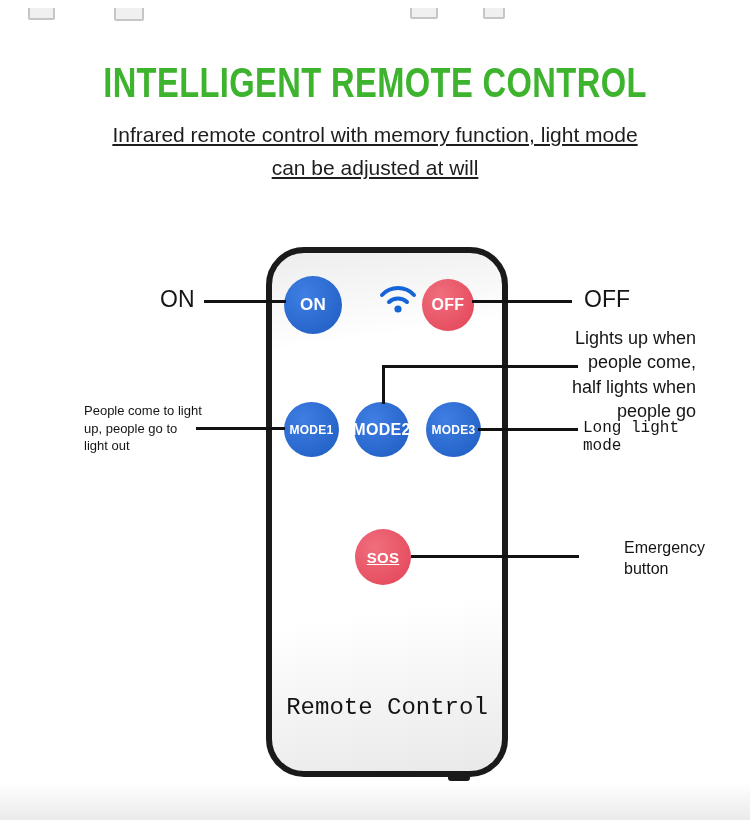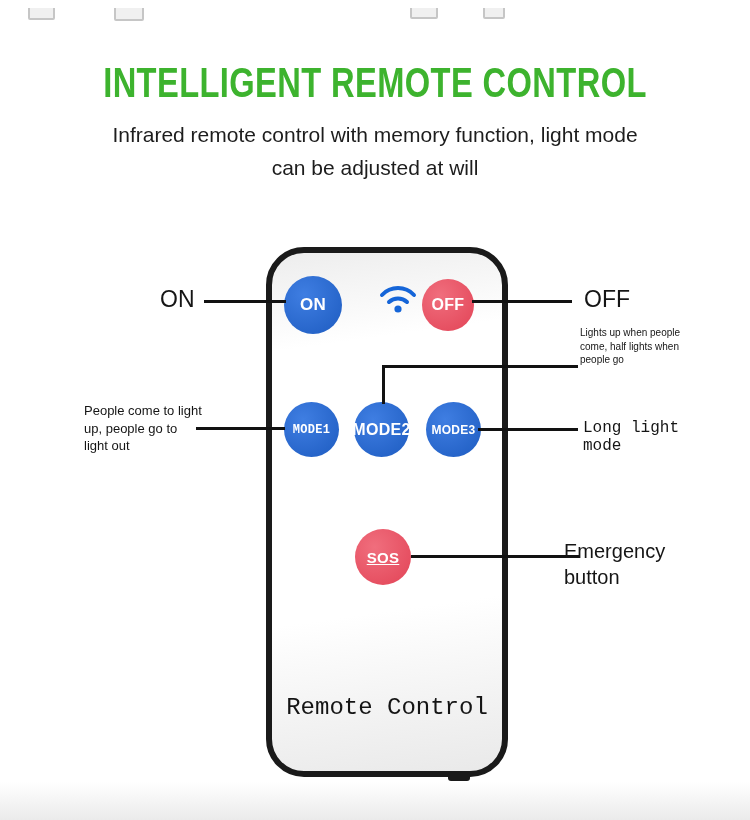--- a/index.html
+++ b/index.html
@@ -12,38 +12,38 @@
   .artifact { position:absolute; background:#f0f0f0; border:2px solid #c6c6c6; border-radius:2px; }
 
   .title {
     position:absolute; top:50px; left:0; width:750px; text-align:center;
     font-size:43px; font-weight:bold; color:#3db32e;
     transform:scaleX(0.76); transform-origin:center; letter-spacing:0.5px;
     white-space:nowrap;
   }
   .subtitle {
     position:absolute; top:111px; left:97px; width:556px; text-align:center;
-    font-size:21px; line-height:1.55; color:#1d1d1d;
+    font-size:21px; line-height:1.55; color:#1d1d1d;text-decoration:underline;
   }
 
   .remote {
     position:absolute; left:266px; top:239px; width:242px; height:530px;
     border:6px solid #1a1a1a; border-radius:38px;
     background:linear-gradient(172deg, #ededed 0%, #ffffff 18%, #ffffff 68%, #e9e9e9 100%);
     z-index:2;
   }
   .btn {
     position:absolute; border-radius:50%; display:flex; align-items:center; justify-content:center;
     color:#ffffff; font-weight:bold; letter-spacing:0.3px;
   }
   .btn.blue { background:radial-gradient(circle at 35% 32%, #3f7ee2, #1d5bc0); }
   .btn.red  { background:radial-gradient(circle at 35% 32%, #f06e7d, #e24356); }
   .on    { left:12px;  top:23px;  width:58px; height:58px; font-size:17px; }
   .off   { left:150px; top:26px;  width:52px; height:52px; font-size:16px; }
-  .mode1 { left:12px;  top:149px; width:55px; height:55px; font-size:12px;font-family:Liberation Mono, monospace; }
+  .mode1 { left:12px;  top:149px; width:55px; height:55px; font-size:12px; }
   .mode2 { left:82px;  top:149px; width:55px; height:55px; font-size:16px; }
   .mode3 { left:154px; top:149px; width:55px; height:55px; font-size:12px; }
   .sos   { left:83px;  top:276px; width:56px; height:56px; font-size:15px;text-decoration:underline; }
   .wifi  { position:absolute; left:106px; top:29px; }
 
   .remote-label {
     position:absolute; left:0; top:441px; width:100%; text-align:center;
     font-family:"Liberation Mono","DejaVu Sans Mono",monospace;
     font-size:24px; color:#141414;
   }
@@ -54,24 +54,24 @@
   .line-off     { left:472px; top:292px; width:100px; height:3px; }
   .line-mode2-v { left:382px; top:359px; width:3px;   height:37px; }
   .line-mode2-h { left:382px; top:357px; width:196px; height:3px; }
   .line-mode1   { left:196px; top:419px; width:89px;  height:3px; }
   .line-mode3   { left:478px; top:420px; width:100px; height:3px; }
   .line-sos     { left:411px; top:547px; width:168px; height:3px; }
 
   .callout { position:absolute; color:#151515; z-index:7; }
   .co-on    { left:160px; top:278px; font-size:23px; }
   .co-off   { left:584px; top:278px; font-size:23px; }
-  .co-mode2 { left:580px; top:318px; width:128px; font-size:10px; line-height:1.35; }
+  .co-mode2 { left:568px; top:318px; width:128px; font-size:18px; line-height:1.35;text-align:right; }
   .co-mode1 { left:84px;  top:394px; width:118px; font-size:13px; line-height:1.35; }
   .co-mode3 { left:583px; top:411px; width:135px; font-size:16px;font-family:Liberation Mono, monospace; }
-  .co-sos   { left:564px; top:530px; width:96px;  font-size:20px; line-height:1.3; }
+  .co-sos   { left:624px; top:530px; width:96px;  font-size:16px; line-height:1.3; }
 
   .bottom-fade {
     position:absolute; left:0; bottom:0; width:750px; height:46px;
     background:linear-gradient(180deg, rgba(233,233,233,0) 0%, #e6e6e6 100%);
     z-index:1;
   }
 </style>
 </head>
 <body>
 

